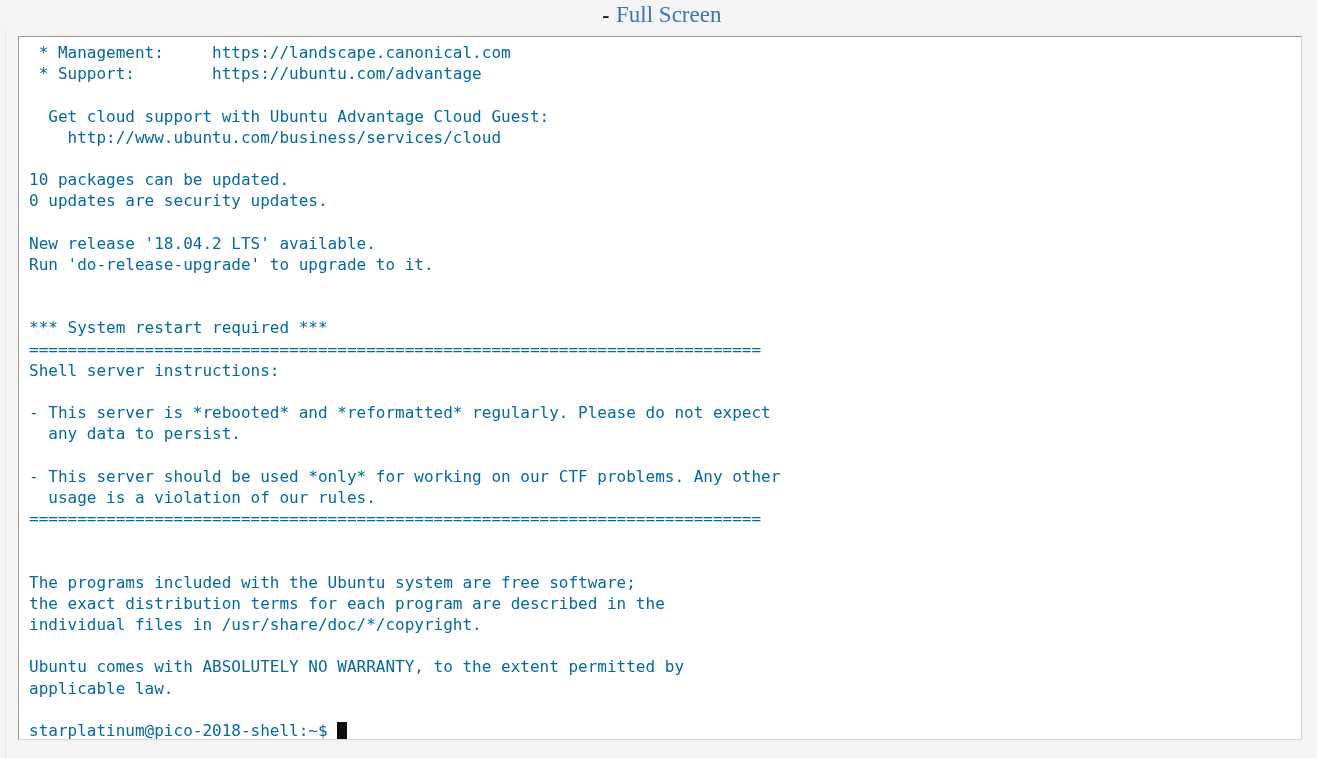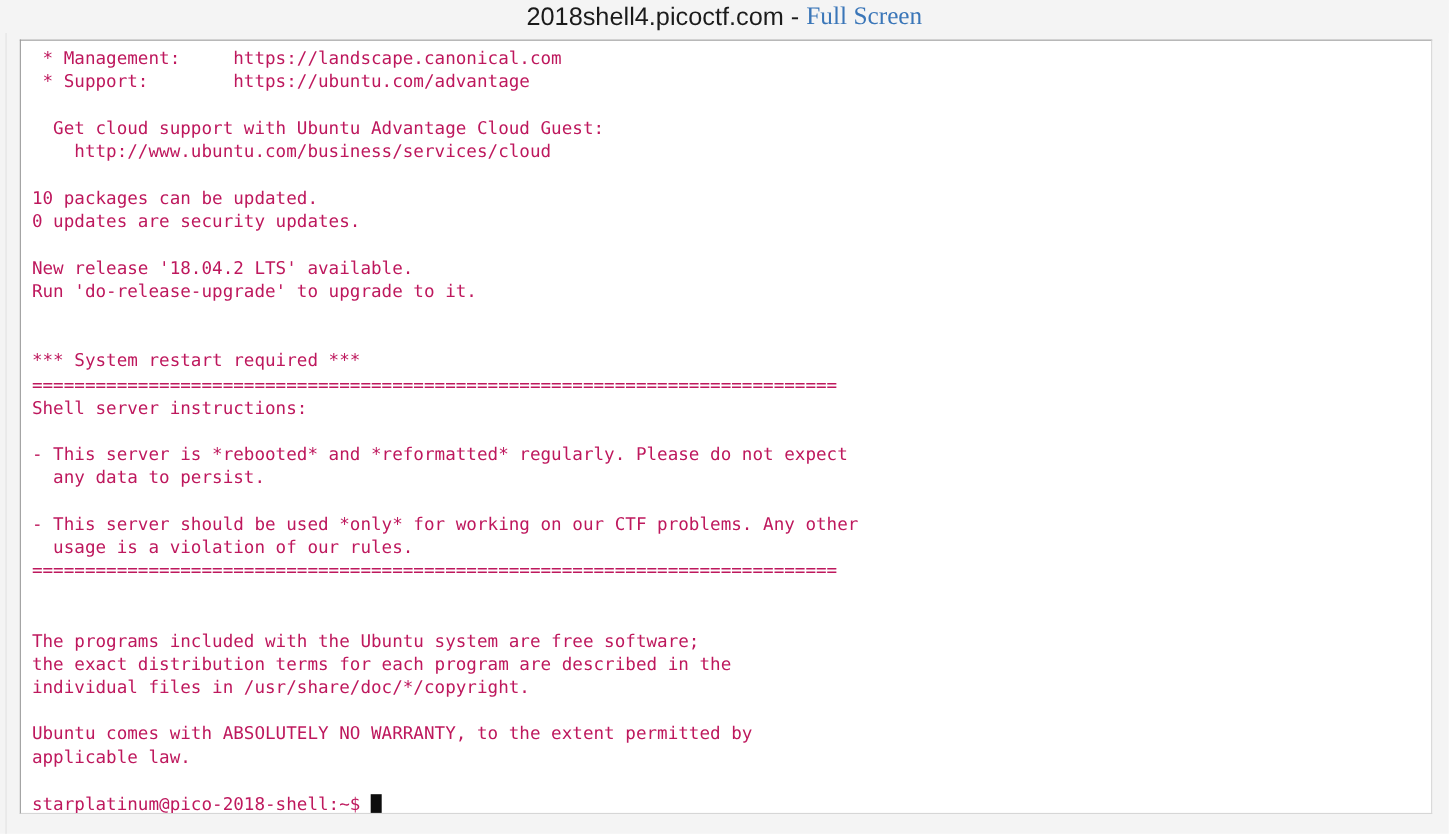--- a/index.html
+++ b/index.html
@@ -75,21 +75,21 @@
   }
   #terminal-screen {
     position: absolute;
     left: 10px;
     top: 5px;
     right: 0;
     bottom: 0;
     font-family: "DejaVu Sans Mono", monospace;
     font-size: 16px;
     line-height: 21.2px;
-    color: #be185d;
+    color: #0369a1;
     white-space: pre;
     tab-size: 8;
   }
   #terminal-screen .line {
     white-space: pre;
     height: 21.2px;
     min-height: 21.2px;
   }
   .cursor-block {
     display: inline-block;
@@ -98,20 +98,19 @@
     background: #0d0d0d;
     vertical-align: -3px;
   }
 </style>
 </head>
 <body>
 
 <div id="page-left-rule"></div>
 
 <div id="titlebar">
-  <span id="title-text">2018shell4.picoctf.com</span>
   <span id="title-sep"> - </span>
   <a id="fullscreen-link" href="#">Full Screen</a>
 </div>
 
 <div id="terminal-panel">
   <div id="terminal-screen"><div class="line"> * Management:     https://landscape.canonical.com</div><div class="line"> * Support:        https://ubuntu.com/advantage</div><div class="line">&nbsp;</div><div class="line">  Get cloud support with Ubuntu Advantage Cloud Guest:</div><div class="line">    http://www.ubuntu.com/business/services/cloud</div><div class="line">&nbsp;</div><div class="line">10 packages can be updated.</div><div class="line">0 updates are security updates.</div><div class="line">&nbsp;</div><div class="line">New release '18.04.2 LTS' available.</div><div class="line">Run 'do-release-upgrade' to upgrade to it.</div><div class="line">&nbsp;</div><div class="line">&nbsp;</div><div class="line">*** System restart required ***</div><div class="line">============================================================================</div><div class="line">Shell server instructions:</div><div class="line">&nbsp;</div><div class="line">- This server is *rebooted* and *reformatted* regularly. Please do not expect</div><div class="line">  any data to persist.</div><div class="line">&nbsp;</div><div class="line">- This server should be used *only* for working on our CTF problems. Any other</div><div class="line">  usage is a violation of our rules.</div><div class="line">============================================================================</div><div class="line">&nbsp;</div><div class="line">&nbsp;</div><div class="line">The programs included with the Ubuntu system are free software;</div><div class="line">the exact distribution terms for each program are described in the</div><div class="line">individual files in /usr/share/doc/*/copyright.</div><div class="line">&nbsp;</div><div class="line">Ubuntu comes with ABSOLUTELY NO WARRANTY, to the extent permitted by</div><div class="line">applicable law.</div><div class="line">&nbsp;</div><div class="line"><span>starplatinum@pico-2018-shell:~$ </span><span class="cursor-block" style="background: rgb(13, 13, 13);"></span></div></div>
 </div>
 
 </body></html>

